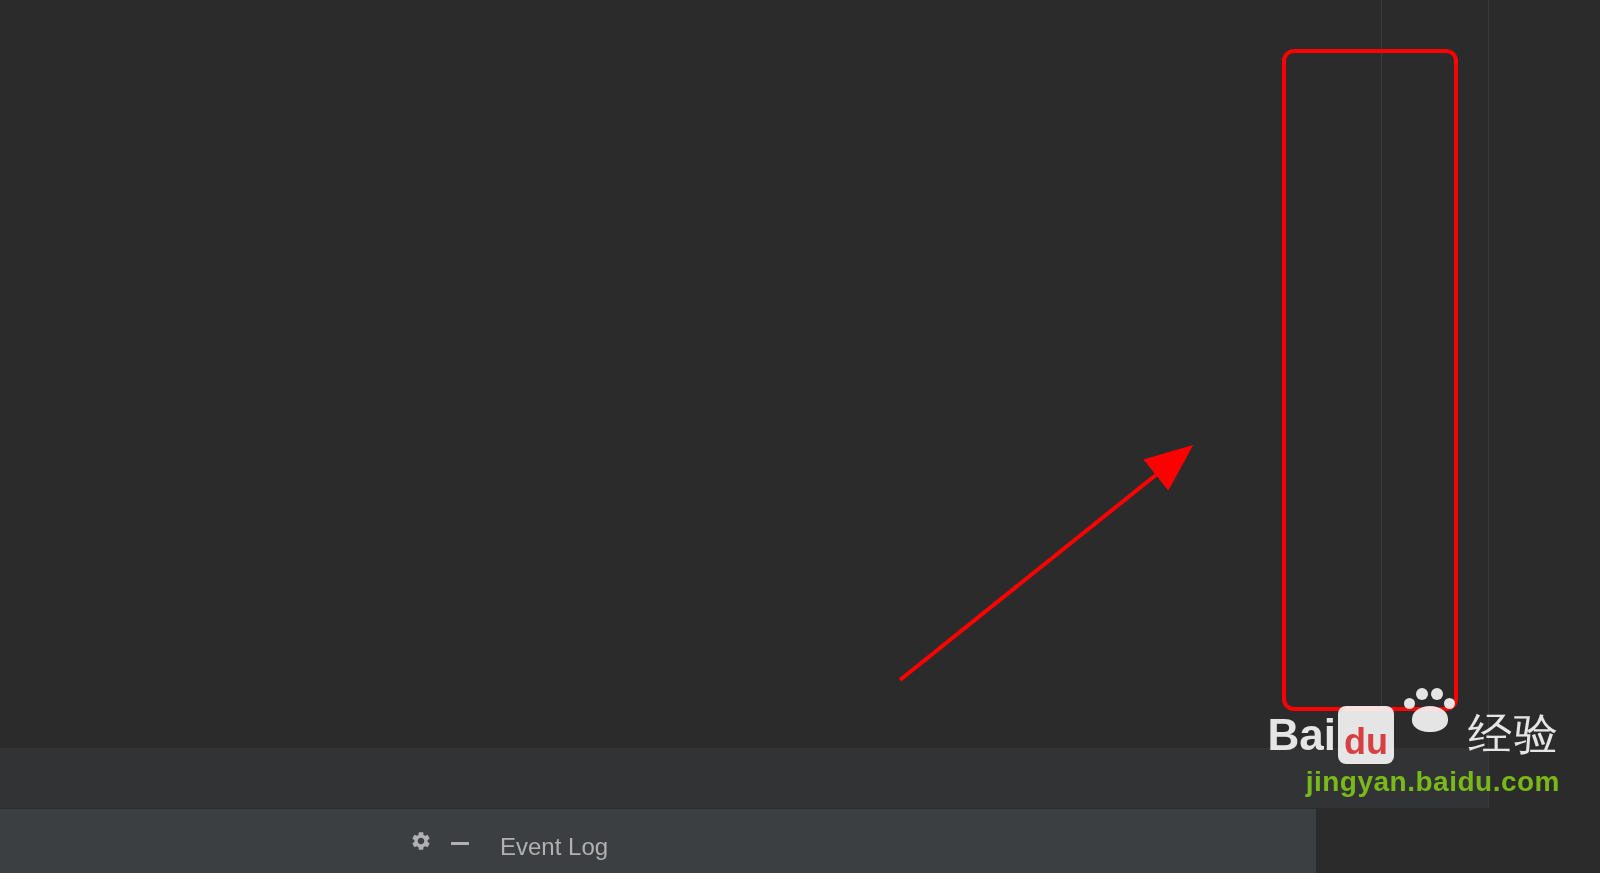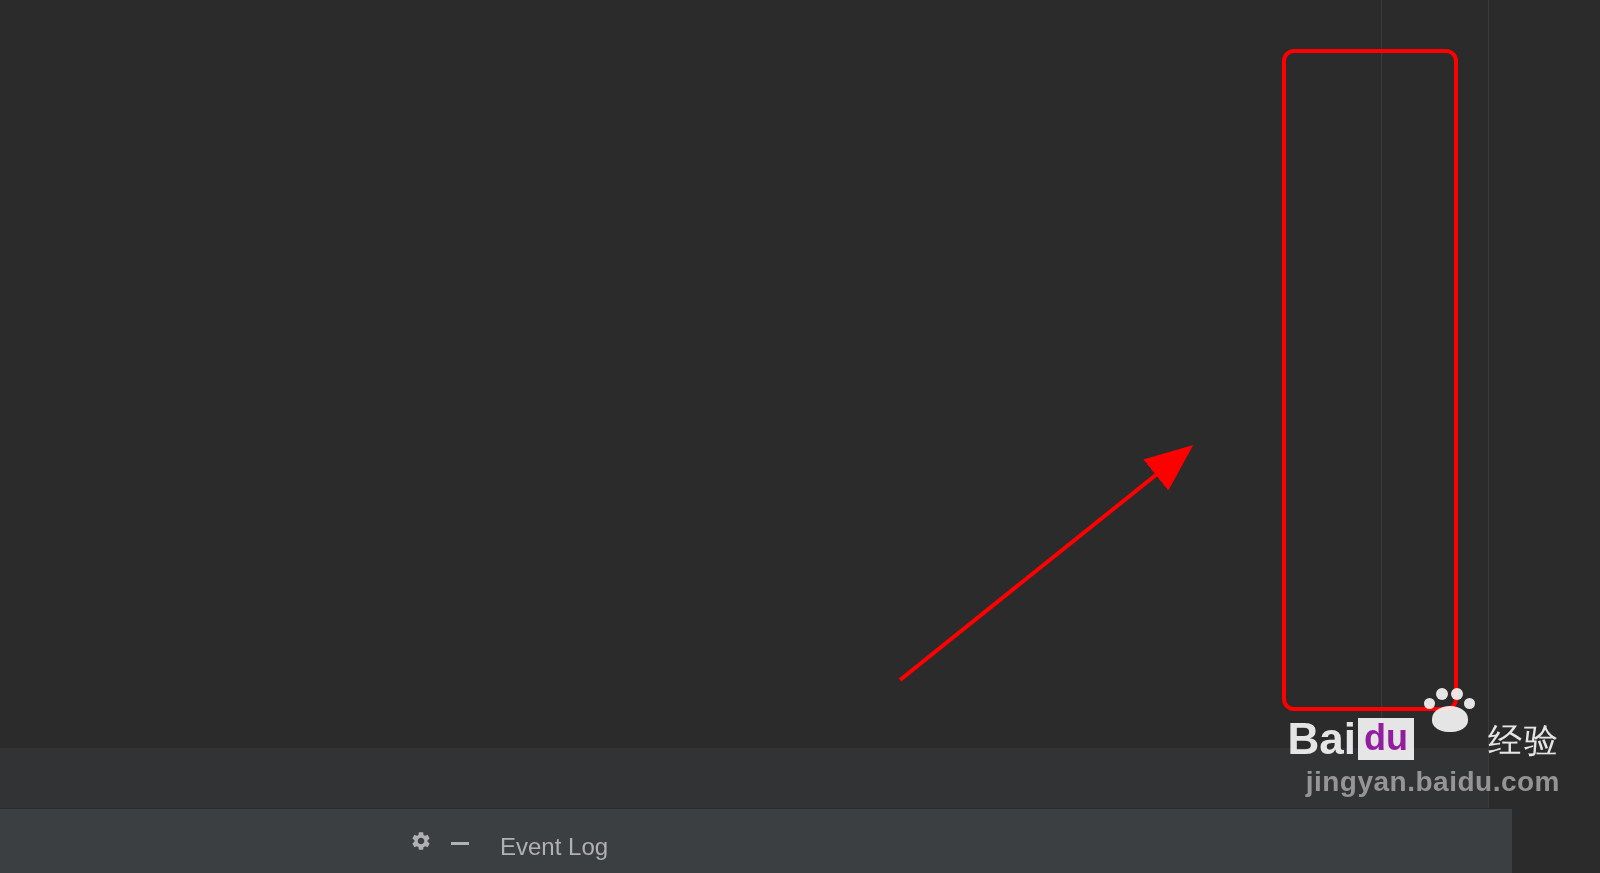--- a/index.html
+++ b/index.html
@@ -61,21 +61,21 @@
       left: 0;
       width: 1488px;
       height: 60px;
       background-color: #313335;
     }
     
     .bottom-bar {
       position: absolute;
       bottom: 0;
       left: 0;
-      width: 1512px;
+      width: 1316px;
       height: 65px;
       background-color: #3c3f41;
       display: flex;
       align-items: center;
       border-top: 1px solid #2b2b2b;
     }
     
     .bottom-bar-left {
       display: flex;
       align-items: center;
@@ -160,23 +160,23 @@
       font-size: 44px;
       font-weight: bold;
       font-family: Arial, sans-serif;
       display: flex;
       align-items: center;
       gap: 2px;
     }
     
     .watermark-du-box {
       background-color: #ffffff;
-      color: #a21caf;
-      border-radius: 0;
-      padding: 0px 6px 2px 6px;
+      color: #ef4444;
+      border-radius: 8px;
+      padding: 16px 6px 2px 6px;
       font-size: 36px;
       font-weight: bold;
       line-height: 1.1;
     }
     
     .watermark-paw {
       position: relative;
       width: 50px;
       height: 45px;
       margin-bottom: 35px;
@@ -198,28 +198,28 @@
       width: 36px; 
       height: 26px; 
       top: 22px; 
       left: 10px; 
       background-color: #ffffff; 
       border-radius: 50% 50% 45% 45%;
     }
     
     .watermark-cn {
       color: #ffffff;
-      font-size: 34px;
+      font-size: 44px;
       font-weight: 400;
       margin-left: 4px;
       letter-spacing: 2px;
     }
     
     .watermark-url {
-      color: #a3a3a3;
+      color: #84cc16;
       font-size: 28px;
       font-weight: bold;
       text-align: right;
       margin-top: 2px;
       letter-spacing: 0.5px;
     }
   </style>
 </head>
 <body>
 

